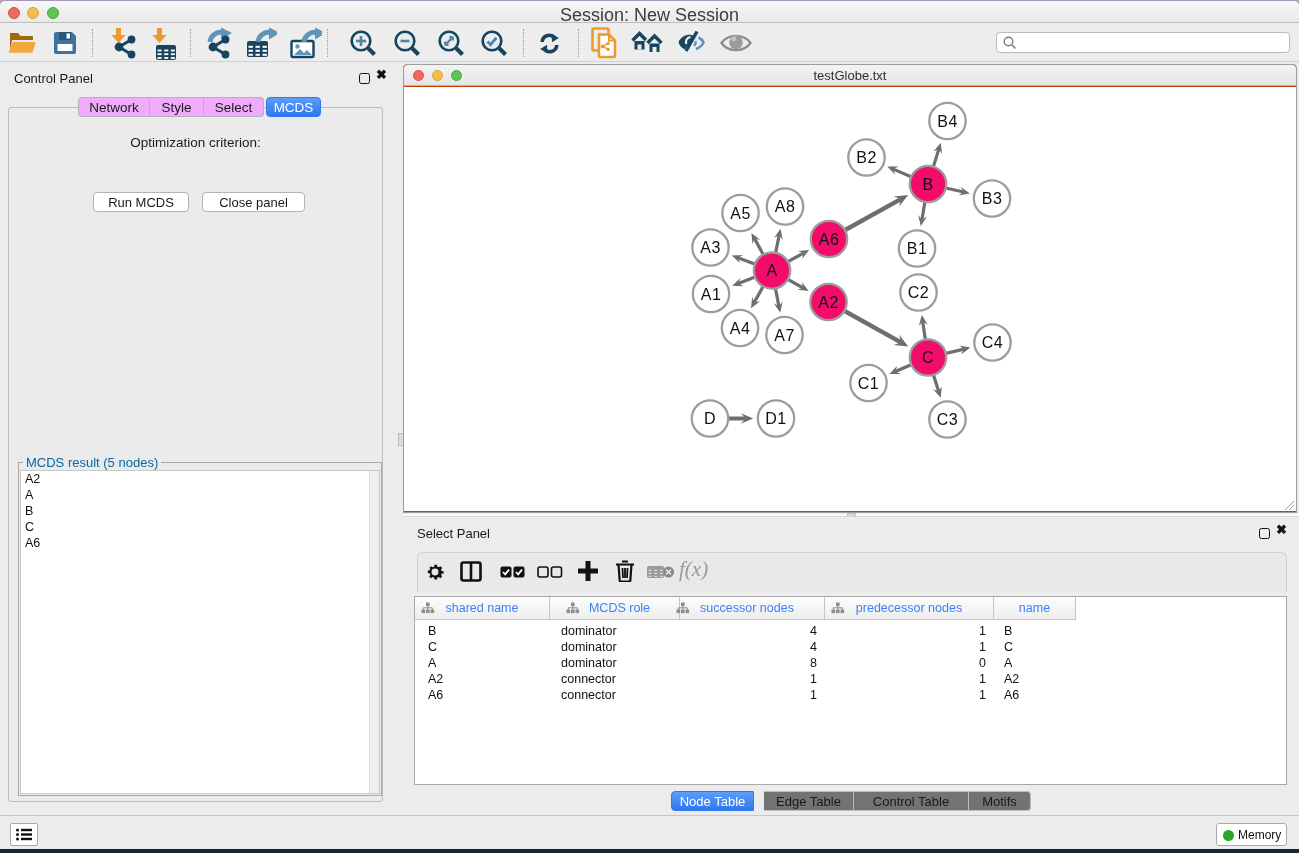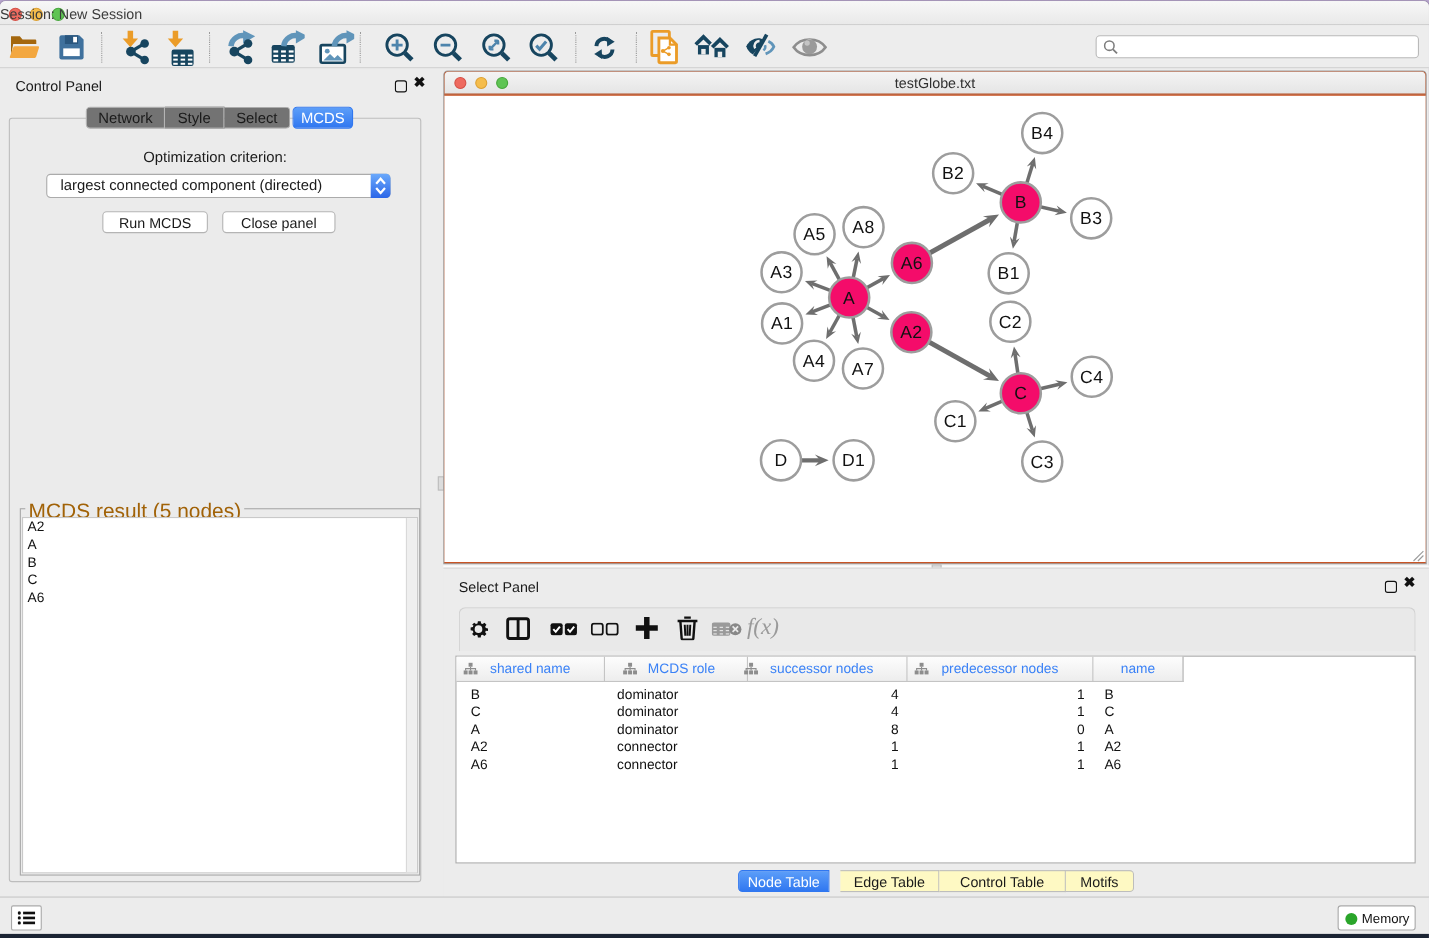--- a/index.html
+++ b/index.html
@@ -1,49 +1,49 @@
 <!DOCTYPE html>
 <html><head><meta charset="utf-8"><style>
 * {margin:0;padding:0;box-sizing:border-box}
 html,body {width:1299px;height:853px;overflow:hidden;font-family:"Liberation Sans",sans-serif;background:#b9a7cf;}
 .abs {position:absolute}
 #app {position:absolute;left:0;top:1px;width:1299px;height:848px;background:#ececec;border-radius:5px 5px 0 0;box-shadow:0 0 2px rgba(0,0,0,.4)}
 #titlebar {position:absolute;left:0;top:0;width:100%;height:22px;background:linear-gradient(#f7f7f7,#e9e9e9);border-bottom:1px solid #bdbdbd;border-radius:5px 5px 0 0}
 .light {position:absolute;top:6px;width:12px;height:12px;border-radius:50%}
-#title {position:absolute;top:4px;width:100%;text-align:left;font-size:13px;color:#3c3c3c}
+#title {position:absolute;top:4px;width:100%;text-align:center;font-size:18px;color:#3c3c3c}
 #toolbar {position:absolute;left:0;top:22px;width:100%;height:39px;background:#ededed;border-bottom:1px solid #d2d2d2}
 .vsep {position:absolute;top:6px;height:28px;width:0;border-left:1px dotted #9a9a9a}
 #search {position:absolute;left:996px;top:9px;width:294px;height:21px;background:#fff;border:1px solid #b9b9b9;border-radius:4px}
 
 #cp {position:absolute;left:0;top:62px;width:391px;height:752px;background:#ececec}
 #cptitle {position:absolute;left:14px;top:8px;font-size:13px;color:#1a1a1a}
 #cpbox {position:absolute;left:8px;top:44px;width:375px;height:695px;background:#ebebeb;border:1px solid #bdbdbd;border-radius:3px}
-.tab {position:absolute;top:34px;height:20px;background:#737373;border:1px solid #b4b4b4;font-size:13.5px;color:#1a1a1a;text-align:center;line-height:19px}
+.tab {position:absolute;top:34px;height:20px;background:#f0abfc;border:1px solid #b4b4b4;font-size:13.5px;color:#1a1a1a;text-align:center;line-height:19px}
 .tabsel {background:linear-gradient(#5c9ef9,#3077f0);color:#fff;border-color:#3077f0;border-radius:4px}
 .btn {position:absolute;background:#fff;border:1px solid #b4b4b4;border-radius:4px;font-size:13px;color:#1a1a1a;text-align:center}
 #fieldset {position:absolute;left:18px;top:399px;width:364px;height:334px;border:1px solid #a8a8a8}
-#legend {position:absolute;left:4px;top:-8px;background:#ebebeb;padding:0 3px;font-size:19px;color:#a16207}
+#legend {position:absolute;left:4px;top:-8px;background:#ebebeb;padding:0 3px;font-size:13px;color:#0369a1}
 #listbox {position:absolute;left:1px;top:7px;width:360px;height:324px;background:#fff;border:1px solid #c9c9c9}
 #scrolltrack {position:absolute;right:0;top:0;width:10px;height:100%;background:#efefef;border-left:1px solid #d9d9d9}
 .li {font-size:12.5px;color:#111;padding-left:4px;height:16px;line-height:16px}
 
 #net {position:absolute;left:403px;top:63px;width:894px;height:449px;background:#c2410c;border:1px solid #9e9e9e;border-radius:4px 4px 0 0}
 #nettitle {position:absolute;left:0;top:0;width:100%;height:21px;background:linear-gradient(#f4f4f4,#e5e5e5);border-bottom:1px solid #b5b5b5;border-radius:4px 4px 0 0}
 #netname {position:absolute;top:3px;width:100%;text-align:center;font-size:13px;color:#2f2f2f}
 .nlight {position:absolute;top:5px;width:11px;height:11px;border-radius:50%}
 #canvas {position:absolute;left:0;top:22px;width:892px;height:424px;background:#fff;overflow:hidden}
 
 #tp {position:absolute;left:403px;top:515px;width:896px;height:299px;background:#ececec;border-top:1px solid #d8d8d8}
 #tptitle {position:absolute;left:14px;top:9px;font-size:13px;color:#1a1a1a}
 #tptool {position:absolute;left:14px;top:35px;width:870px;height:40px;background:#e9e9e9;border:1px solid #d0d0d0;border-radius:6px 6px 0 0;border-bottom:none}
 #tbl {position:absolute;left:11px;top:79px;width:873px;height:189px;background:#fff;border:1px solid #a9a9a9}
 #thead {position:absolute;left:0;top:0;width:661px;height:23px;background:linear-gradient(#fdfdfd,#ededed);border-bottom:1px solid #c4c4c4;border-right:1px solid #c4c4c4}
 .th {position:absolute;top:0;height:23px;border-right:1px solid #c4c4c4;font-size:12.5px;color:#3b82f6;text-align:center;line-height:23px}
 .td {position:absolute;font-size:12.5px;color:#111;height:16px;line-height:16px}
-.btab {position:absolute;top:0;height:20px;background:#fef9c3;border:1px solid #bdbdbd;font-size:13px;color:#1a1a1a;text-align:center;line-height:19px}
+.btab {position:absolute;top:0;height:20px;background:#737373;border:1px solid #bdbdbd;font-size:13px;color:#1a1a1a;text-align:center;line-height:19px}
 #statusbar {position:absolute;left:0;top:814px;width:1299px;height:34px;background:#ececec;border-top:1px solid #c6c6c6}
 #bottomstrip {position:absolute;left:0;top:848px;width:1299px;height:4px;background:#1b2433}
 .fc {position:absolute;width:11px;height:11px;border:1.6px solid #111;border-radius:2.5px}
 .xc {position:absolute;font-size:13px;font-weight:bold;color:#111}
 </style></head><body>
 <div id="app">
  <div id="titlebar">
   <div class="light" style="left:8px;background:#ee6a5f;border:1px solid #d55046"></div>
   <div class="light" style="left:27px;background:#f5bd4c;border:1px solid #dca032"></div>
   <div class="light" style="left:47px;background:#5fc454;border:1px solid #47a73c"></div>
@@ -211,29 +211,20 @@
  <div id="cp">
   <div id="cptitle">Control Panel</div>
   <div class="fc" style="left:359px;top:10px"></div>
   <div class="xc" style="left:376px;top:4px">✖</div>
   <div id="cpbox"></div>
   <div class="tab" style="left:78px;width:72px;border-radius:4px 0 0 4px">Network</div>
   <div class="tab" style="left:150px;width:54px;border-left:none">Style</div>
   <div class="tab" style="left:204px;width:60px;border-left:none;border-radius:0 4px 4px 0">Select</div>
   <div class="tab tabsel" style="left:266px;width:55px">MCDS</div>
   <div class="abs" style="left:0;top:72px;width:391px;text-align:center;font-size:13.5px;color:#1a1a1a">Optimization criterion:</div>
-  <div class="abs" style="left:42px;top:95px;width:313px;height:22px;background:#fff;border:1px solid #ababab;border-radius:4px">
-    <div class="abs" style="left:12px;top:2px;font-size:13.5px;color:#1a1a1a">largest connected component (directed)</div>
-    <div class="abs" style="right:-1px;top:-1px;width:18px;height:22px;background:linear-gradient(#6aa9fb,#2b66e8);border-radius:0 4px 4px 0">
-      <svg width="12" height="16" viewBox="0 0 12 16" style="position:absolute;left:3px;top:3px">
-            <path d="M2 6 L6 1.5 L10 6" fill="none" stroke="#fff" stroke-width="2"></path>
-            <path d="M2 10 L6 14.5 L10 10" fill="none" stroke="#fff" stroke-width="2"></path>
-          </svg>
-    </div>
-  </div>
   <div class="btn" style="left:93px;top:129px;width:96px;height:20px;line-height:19px">Run MCDS</div>
   <div class="btn" style="left:202px;top:129px;width:103px;height:20px;line-height:19px">Close panel</div>
   <div id="fieldset">
     <div id="legend">MCDS result (5 nodes)</div>
     <div id="listbox">
       <div id="scrolltrack"></div>
       <div class="li">A2</div>
           <div class="li">A</div>
           <div class="li">B</div>
           <div class="li">C</div>

